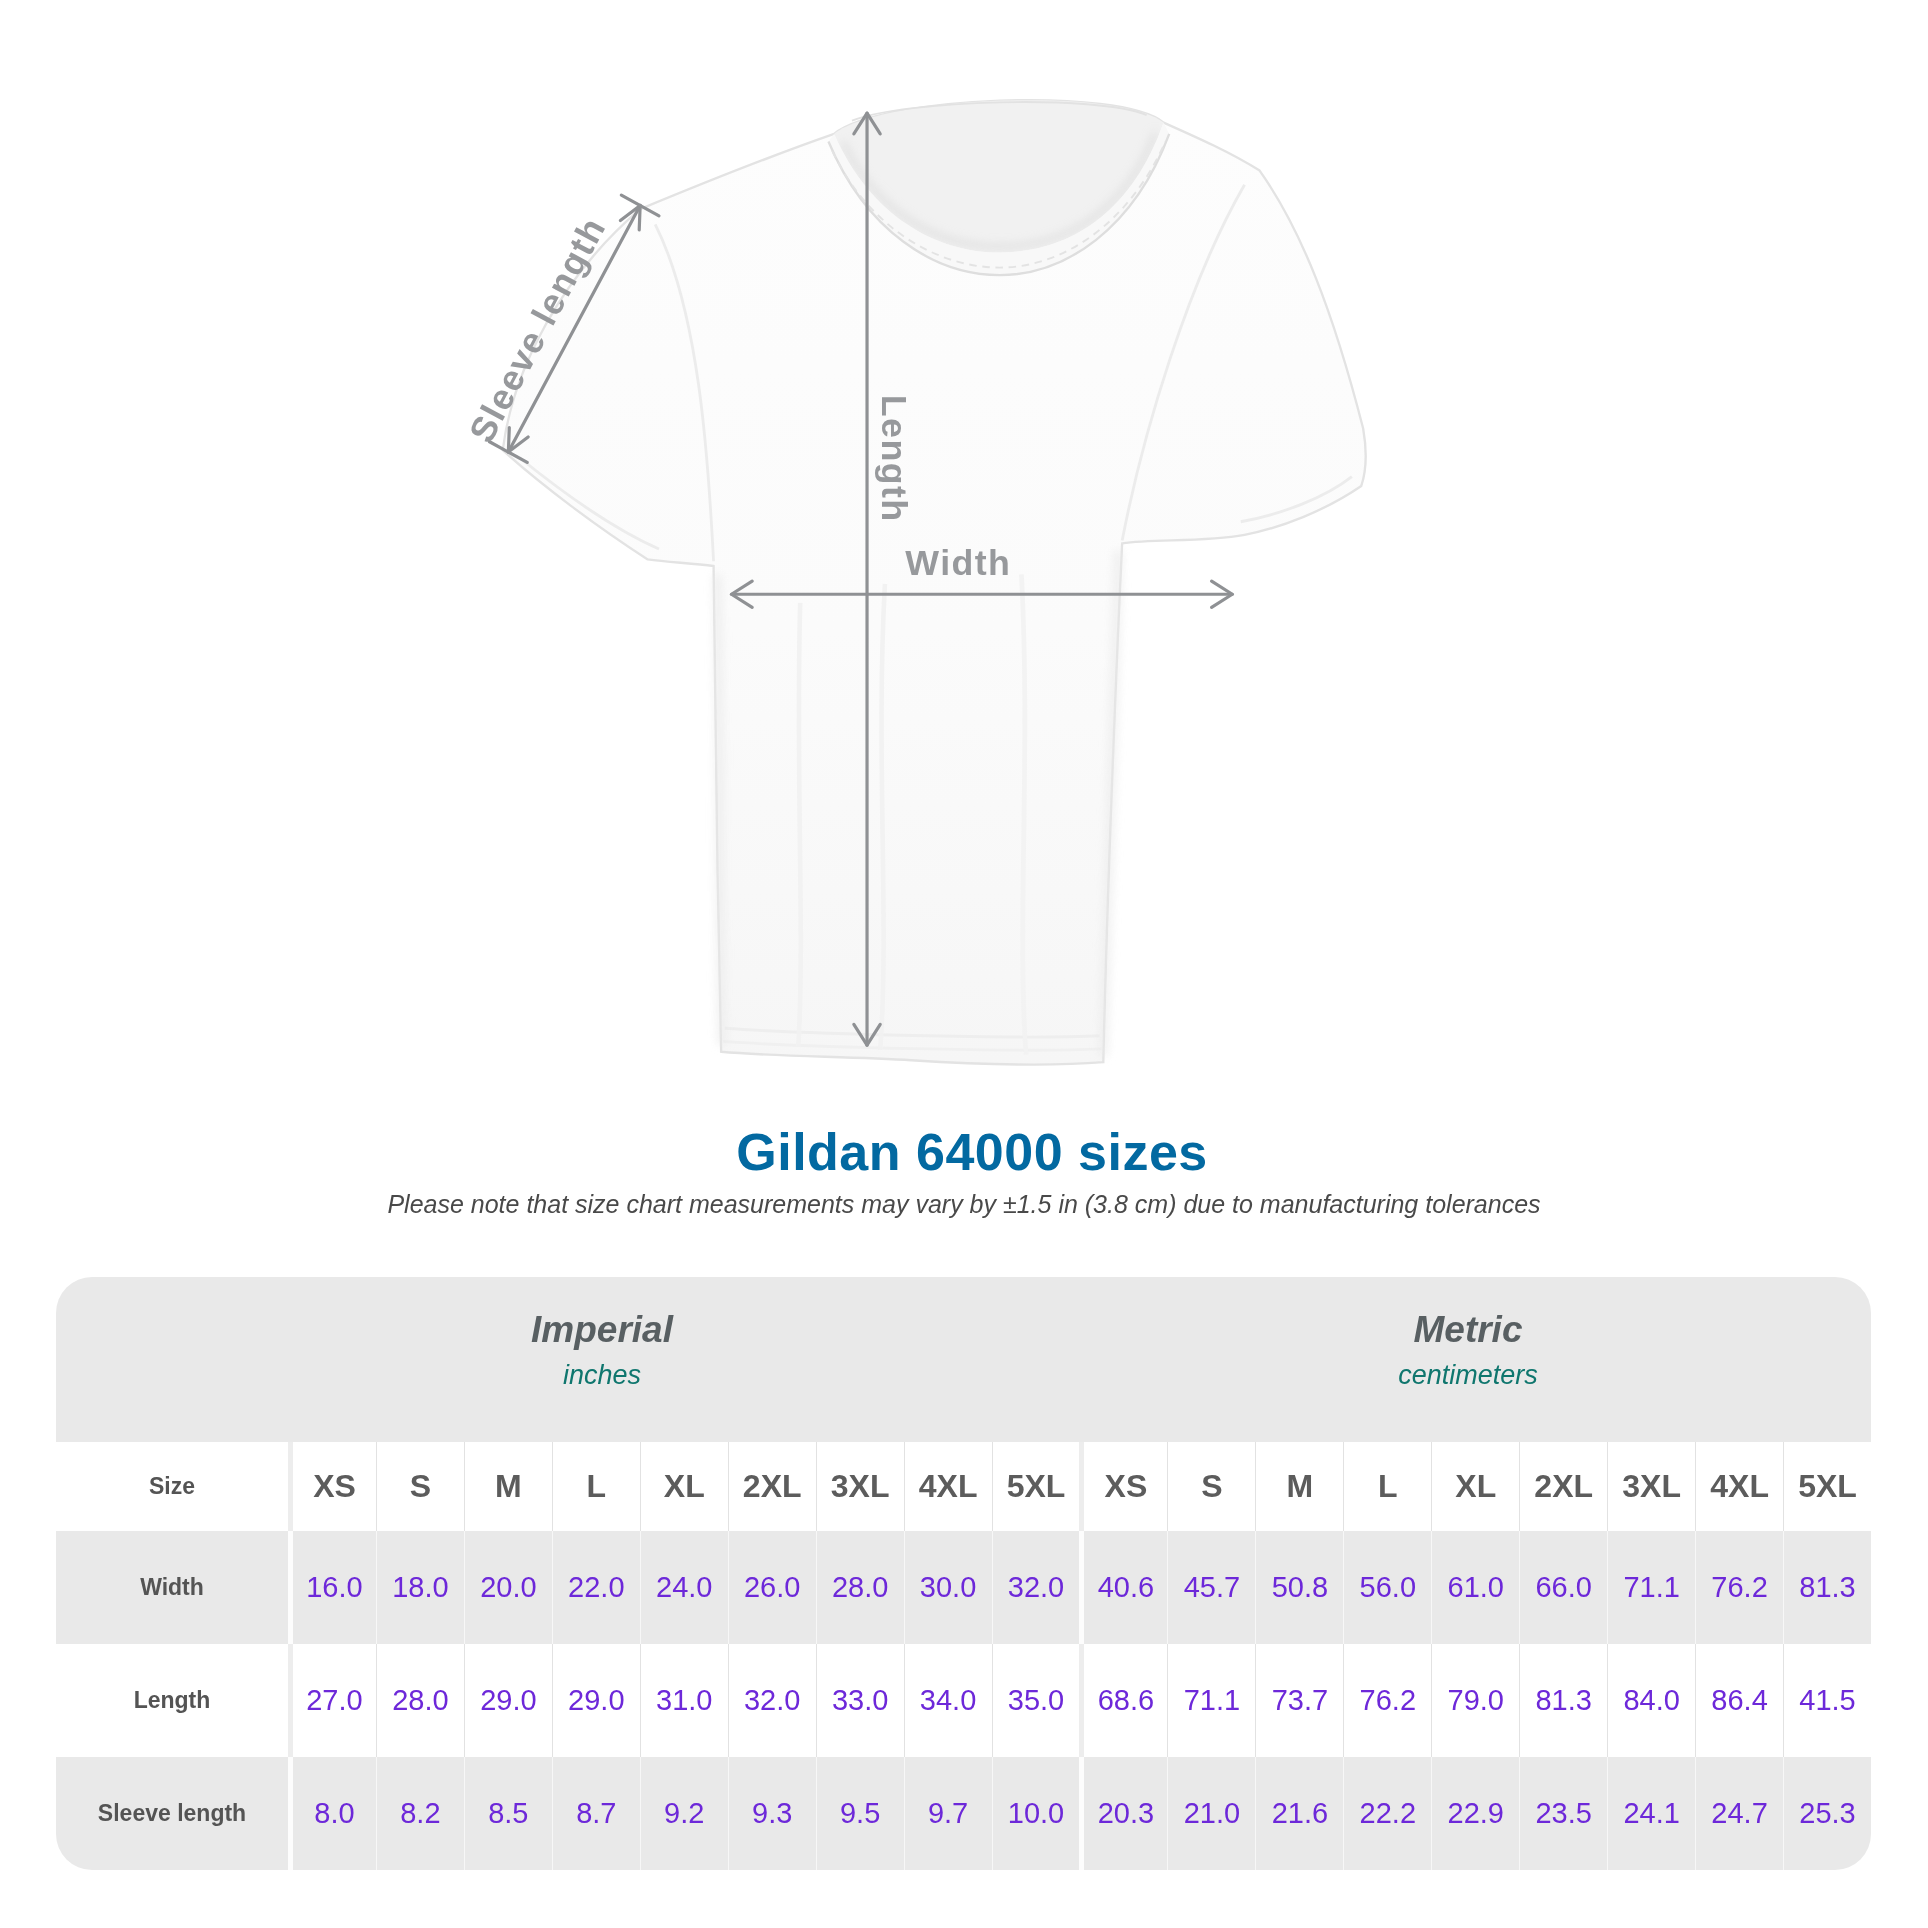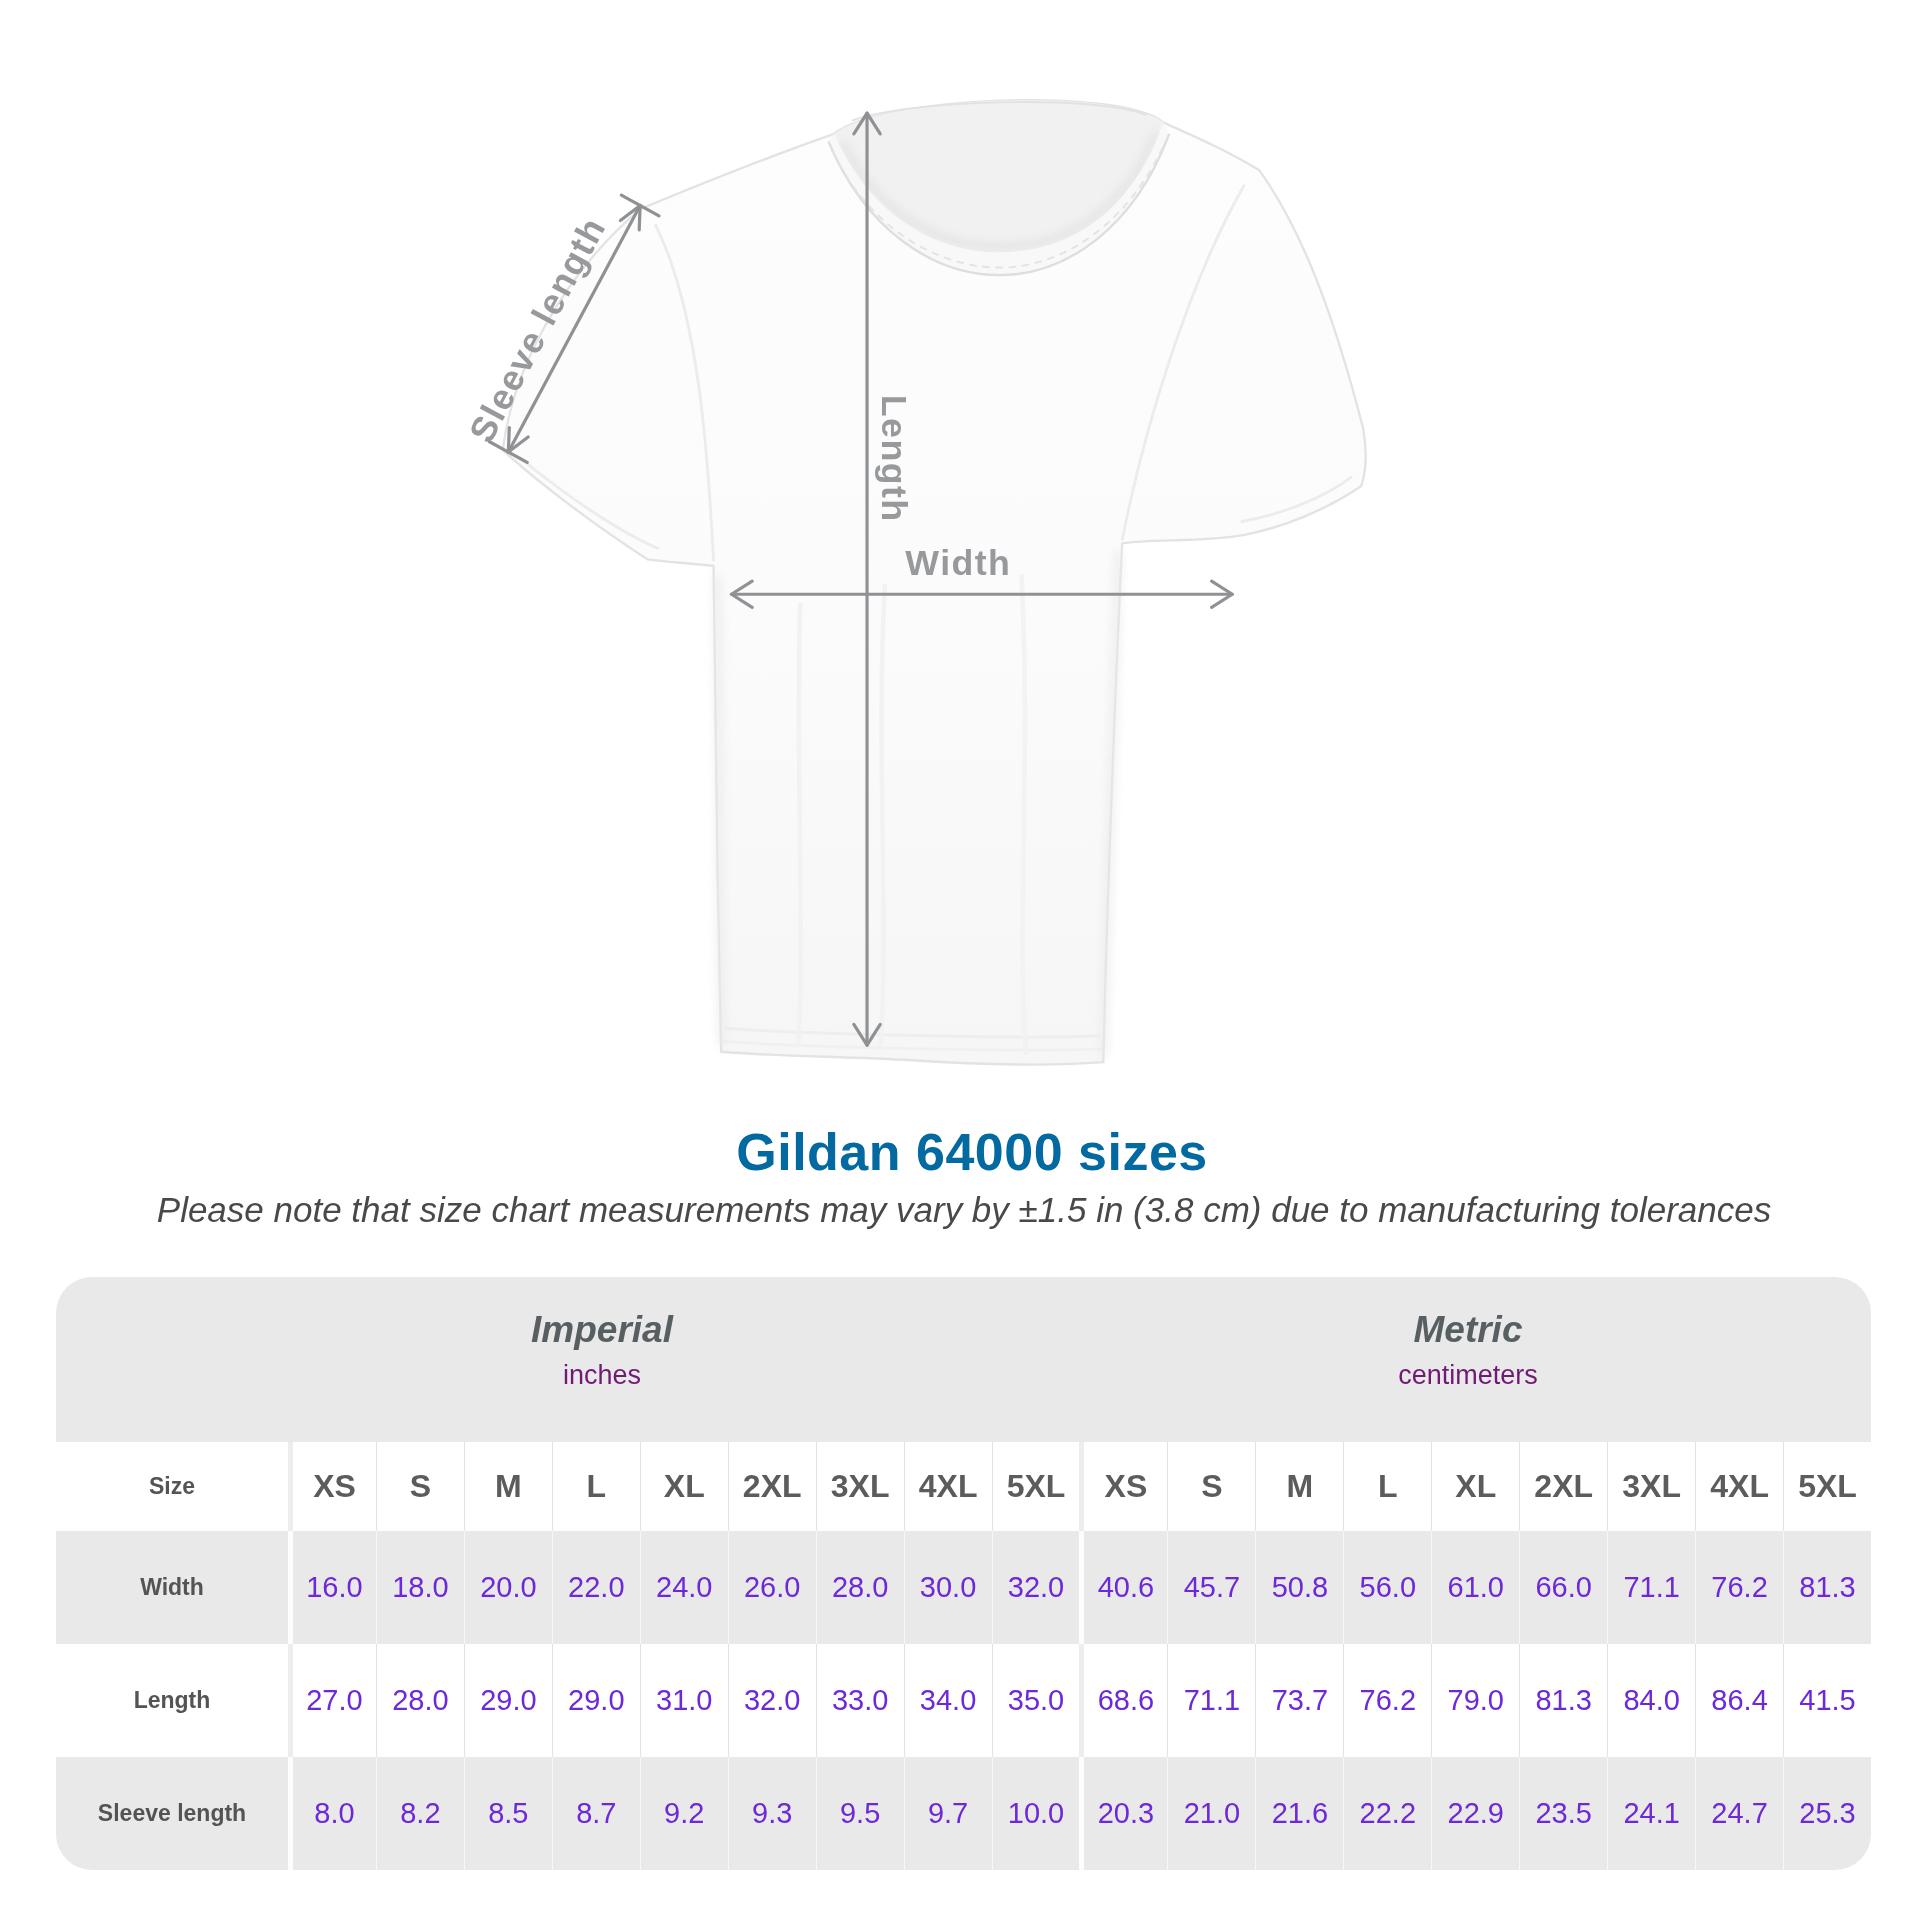--- a/index.html
+++ b/index.html
@@ -9,29 +9,29 @@
   
   .shirt-svg{position:absolute;left:0;top:0;width:1928px;height:1116px;display:block;}
   .anno{stroke:#8f9194;stroke-width:3.4;fill:none;}
   .anno-label{fill:#97999c;font-weight:bold;font-size:38px;letter-spacing:1.5px;
               font-family:"Liberation Sans",sans-serif;}
 
   
   .title{position:absolute;left:0;top:1122px;width:100%;text-align:center;
          font-size:52px;font-weight:bold;color:#0369a1;letter-spacing:0.5px;padding-left:8px;}
   .subtitle{position:absolute;left:0;top:1190px;width:100%;text-align:center;
-            font-size:35px;font-style:italic;color:#494949;}
+            font-size:25px;font-style:italic;color:#494949;}
 
   
   .panel{position:absolute;left:56px;top:1277px;width:1815px;height:593px;
          background:#e9e9e9;border-radius:36px;overflow:hidden;}
   .unit-band{position:relative;height:165px;}
   .ugroup{position:absolute;top:32px;transform:translateX(-50%);text-align:center;}
   .ugroup .uname{font-size:37px;font-weight:bold;font-style:italic;color:#585f62;}
-  .ugroup .usub{margin-top:9.4px;font-size:27px;color:#701a75;}
+  .ugroup .usub{margin-top:9.4px;font-size:27px;font-style:italic;color:#0f766e;}
   .ug-imperial{left:546px;}
   .ug-metric{left:1412px;}
 
   .trow{display:grid;grid-template-columns:232px repeat(18,1fr);align-items:stretch;}
   .trow.h95{height:89px;}
   .trow.h120{height:113px;}
   .white{background:#ffffff;--sep:#e2e2e2;--sepT:#ededed;}
   .gray{background:transparent;--sep:#f7f7f7;--sepT:#fdfdfd;}
   .cell{display:flex;align-items:center;justify-content:center;height:100%;}
   .b{border-left:1.9px solid var(--sep);}

